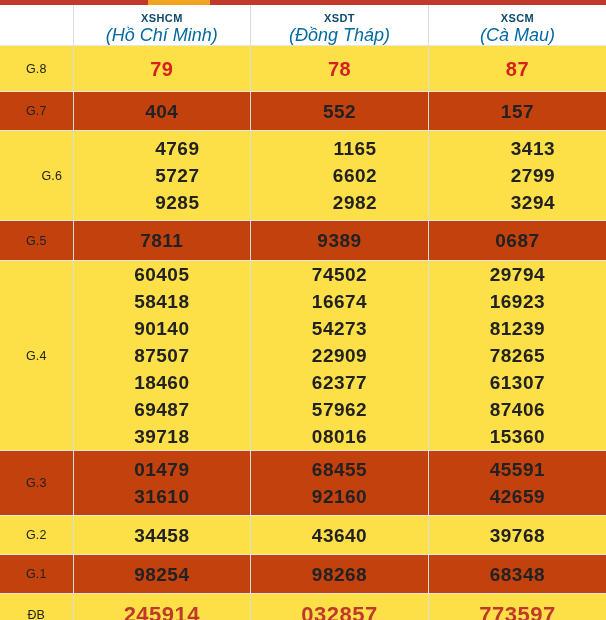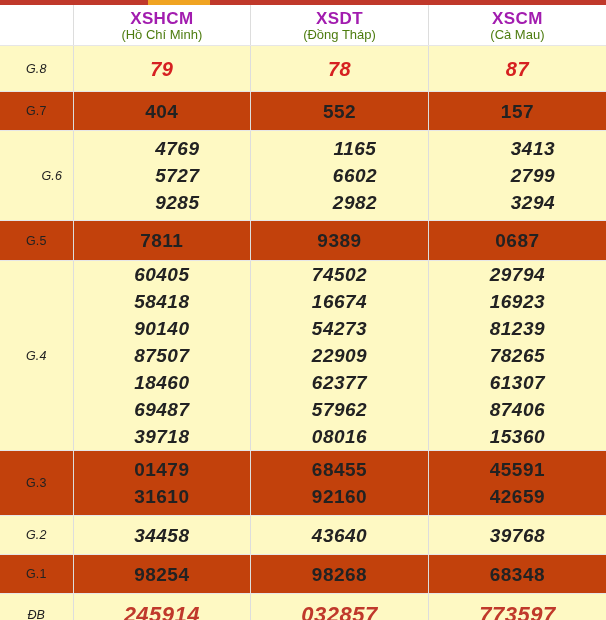--- a/index.html
+++ b/index.html
@@ -70,33 +70,34 @@
   
   thead th {
     height: 40px;
     background: #ffffff;
     border-bottom: 1px solid #dddddd;
     font-weight: normal;
   }
   th.head-label { background: #ffffff; }
   .prov-code {
     display: block;
-    color: #a21caf;
+    color: #0c4a6e;
     font-weight: bold;
-    font-size: 17px;
+    font-size: 11px;
     letter-spacing: 0.4px;
     line-height: 17px;
     padding-top: 2px;
   }
   .prov-name {
     display: block;
-    color: #4d7c0f;
-    font-size: 13px;
+    color: #0369a1;
+    font-size: 18px;
     line-height: 16px;
     font-weight: normal;
+    font-style: italic;
   }
 
   
   td.tier {
     font-size: 12.5px;
     color: #333333;
     font-weight: normal;
     letter-spacing: 0.2px;
   }
 
@@ -105,21 +106,21 @@
     font-size: 19px;
     font-weight: bold;
     color: #1a1a1a;
     letter-spacing: 0.5px;
     line-height: 27px;
     padding: 4px 0;
   }
   td.vals .num { display: block; }
 
   
-  tr.shade td { background: #fef9c3; font-style: italic; }
+  tr.shade td { background: #fde047; }
   tr.plain td { background: #c2410c; }
 
   
   tr.row-g8 td.vals {
     color: #d62121;
     font-size: 20px;
     line-height: 30px;
     margin-left: 28px;
   }
   tr.row-db td.vals {

